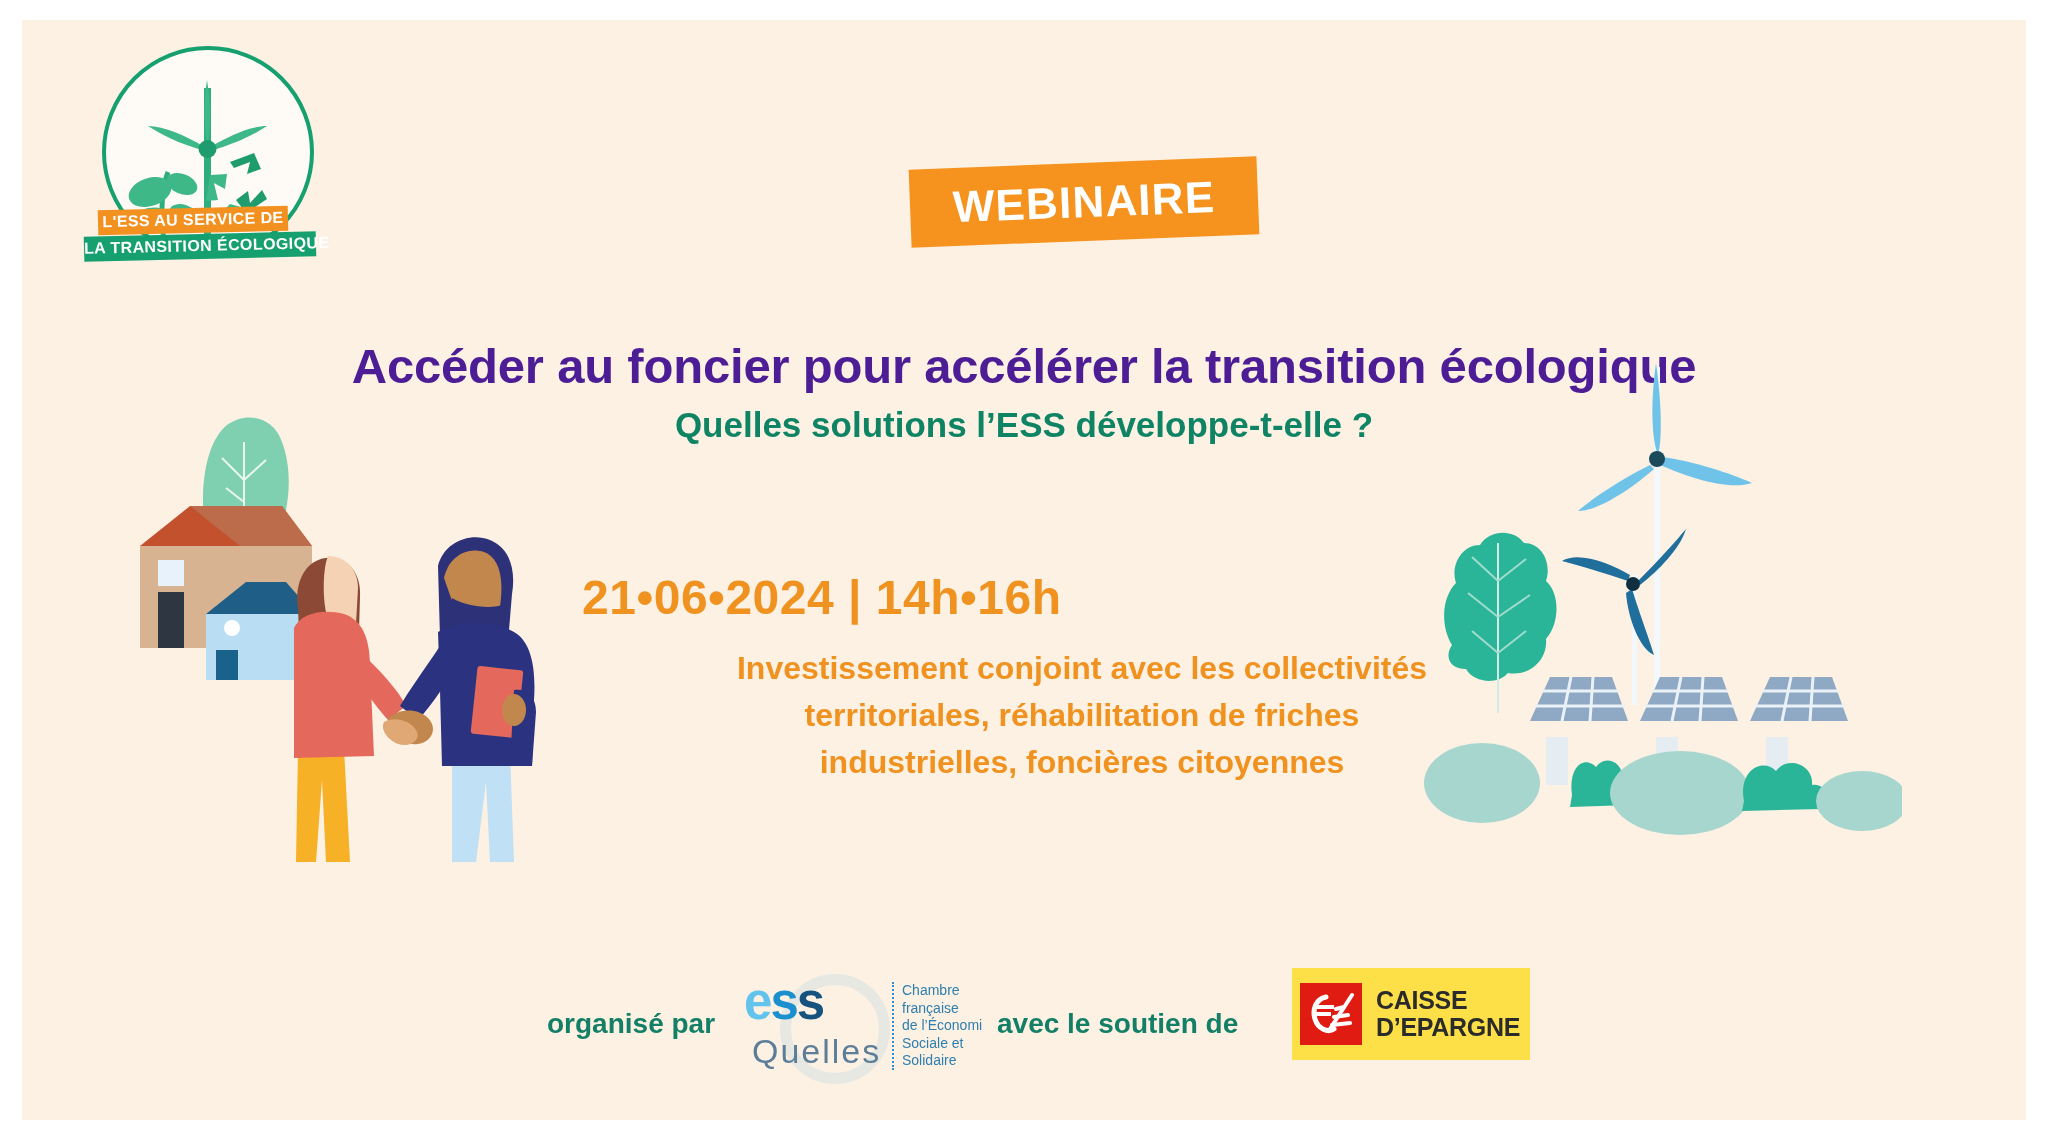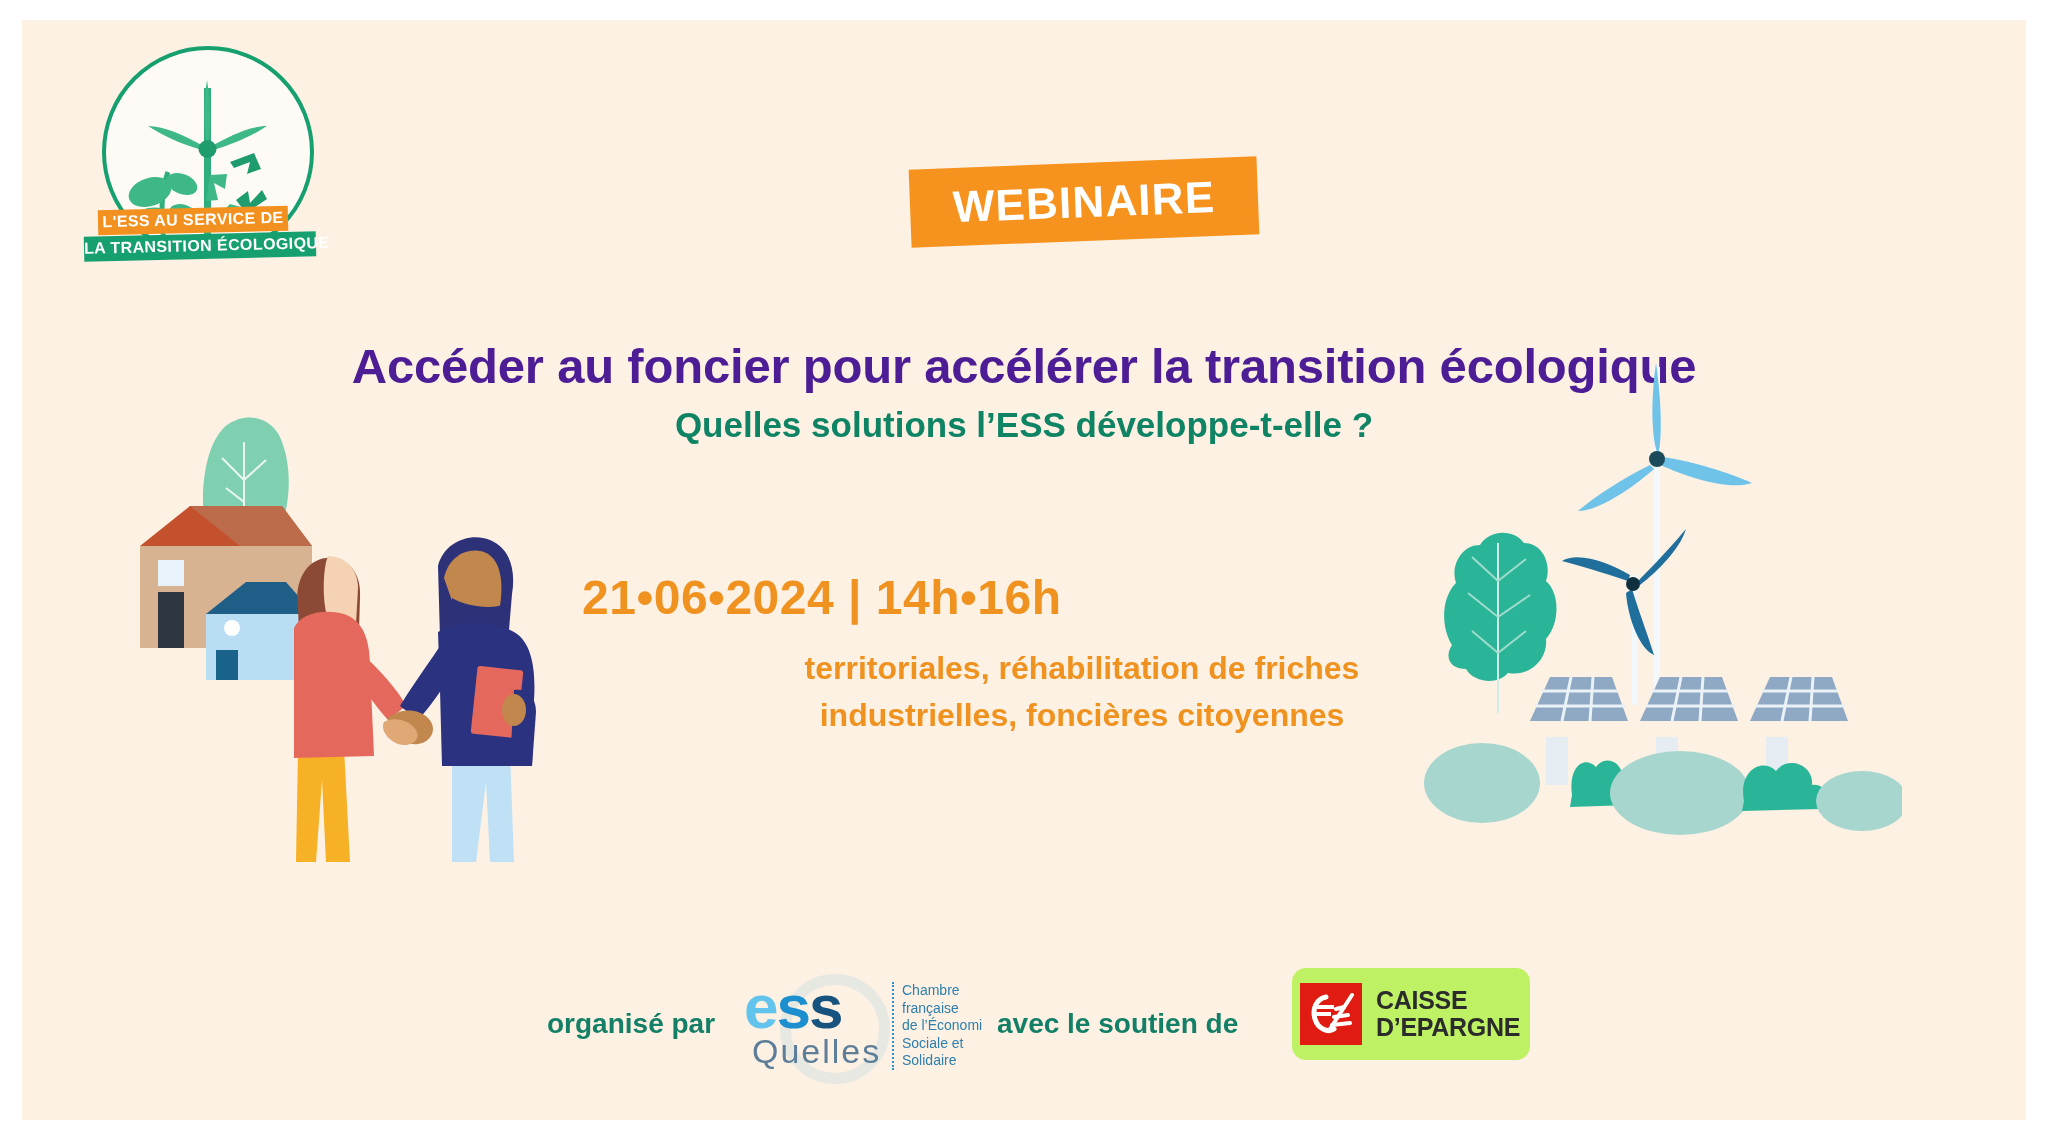--- a/index.html
+++ b/index.html
@@ -184,21 +184,21 @@
   .ess-logo {
     position: absolute;
     left: 722px;
     top: -10px;
     width: 216px;
     height: 118px;
   }
   .ess-mark {
     position: absolute;
     left: 0; top: 6px;
-    font-size: 62px;
+    font-size: 51px;
     font-weight: bold;
     letter-spacing: -2px;
     line-height: 1;
   }
   .ess-e { color: #62C4EC; }
   .ess-s1 { color: #1C90CF; }
   .ess-s2 { color: #17537F; }
   .ess-france {
     position: absolute;
     left: 8px;
@@ -238,24 +238,23 @@
     box-sizing: border-box;
   }
 
   
   .ce-logo {
     position: absolute;
     left: 1270px;
     top: -12px;
     width: 238px;
     height: 92px;
-    background: #bef264;
+    background: #fde047;
     display: flex;
     align-items: center;
-    border-radius: 14px;
   }
   .ce-mark {
     width: 62px;
     height: 62px;
     background: #DF1B12;
     margin-left: 8px;
     flex: 0 0 auto;
     position: relative;
   }
   .ce-text {
@@ -318,20 +317,21 @@
 
     <div class="webinaire">
       <span>WEBINAIRE</span>
     </div>
 
     <div class="title">Accéder au foncier pour accélérer la transition écologique</div>
     <div class="subtitle">Quelles solutions l’ESS développe-t-elle ?</div>
 
     <div class="datetime">21•06•2024 | 14h•16h</div>
     <div class="desc">
+      <span class="line">Investissement conjoint avec les collectivités</span>
       <span class="line">territoriales, réhabilitation de friches</span>
       <span class="line">industrielles, foncières citoyennes</span>
     </div>
 
     <div class="illus-left">
       <svg width="460" height="500" viewBox="0 0 460 500">
 
         <path d="M82 150 C 78 110, 86 70, 105 55 C 126 40, 152 48, 160 72 C 170 98, 168 132, 160 154 Z" fill="#7FCFB1"></path>
         <line x1="122" y1="152" x2="122" y2="72" stroke="#EAF7F1" stroke-width="2"></line>
         <line x1="122" y1="110" x2="100" y2="88" stroke="#EAF7F1" stroke-width="2"></line>

